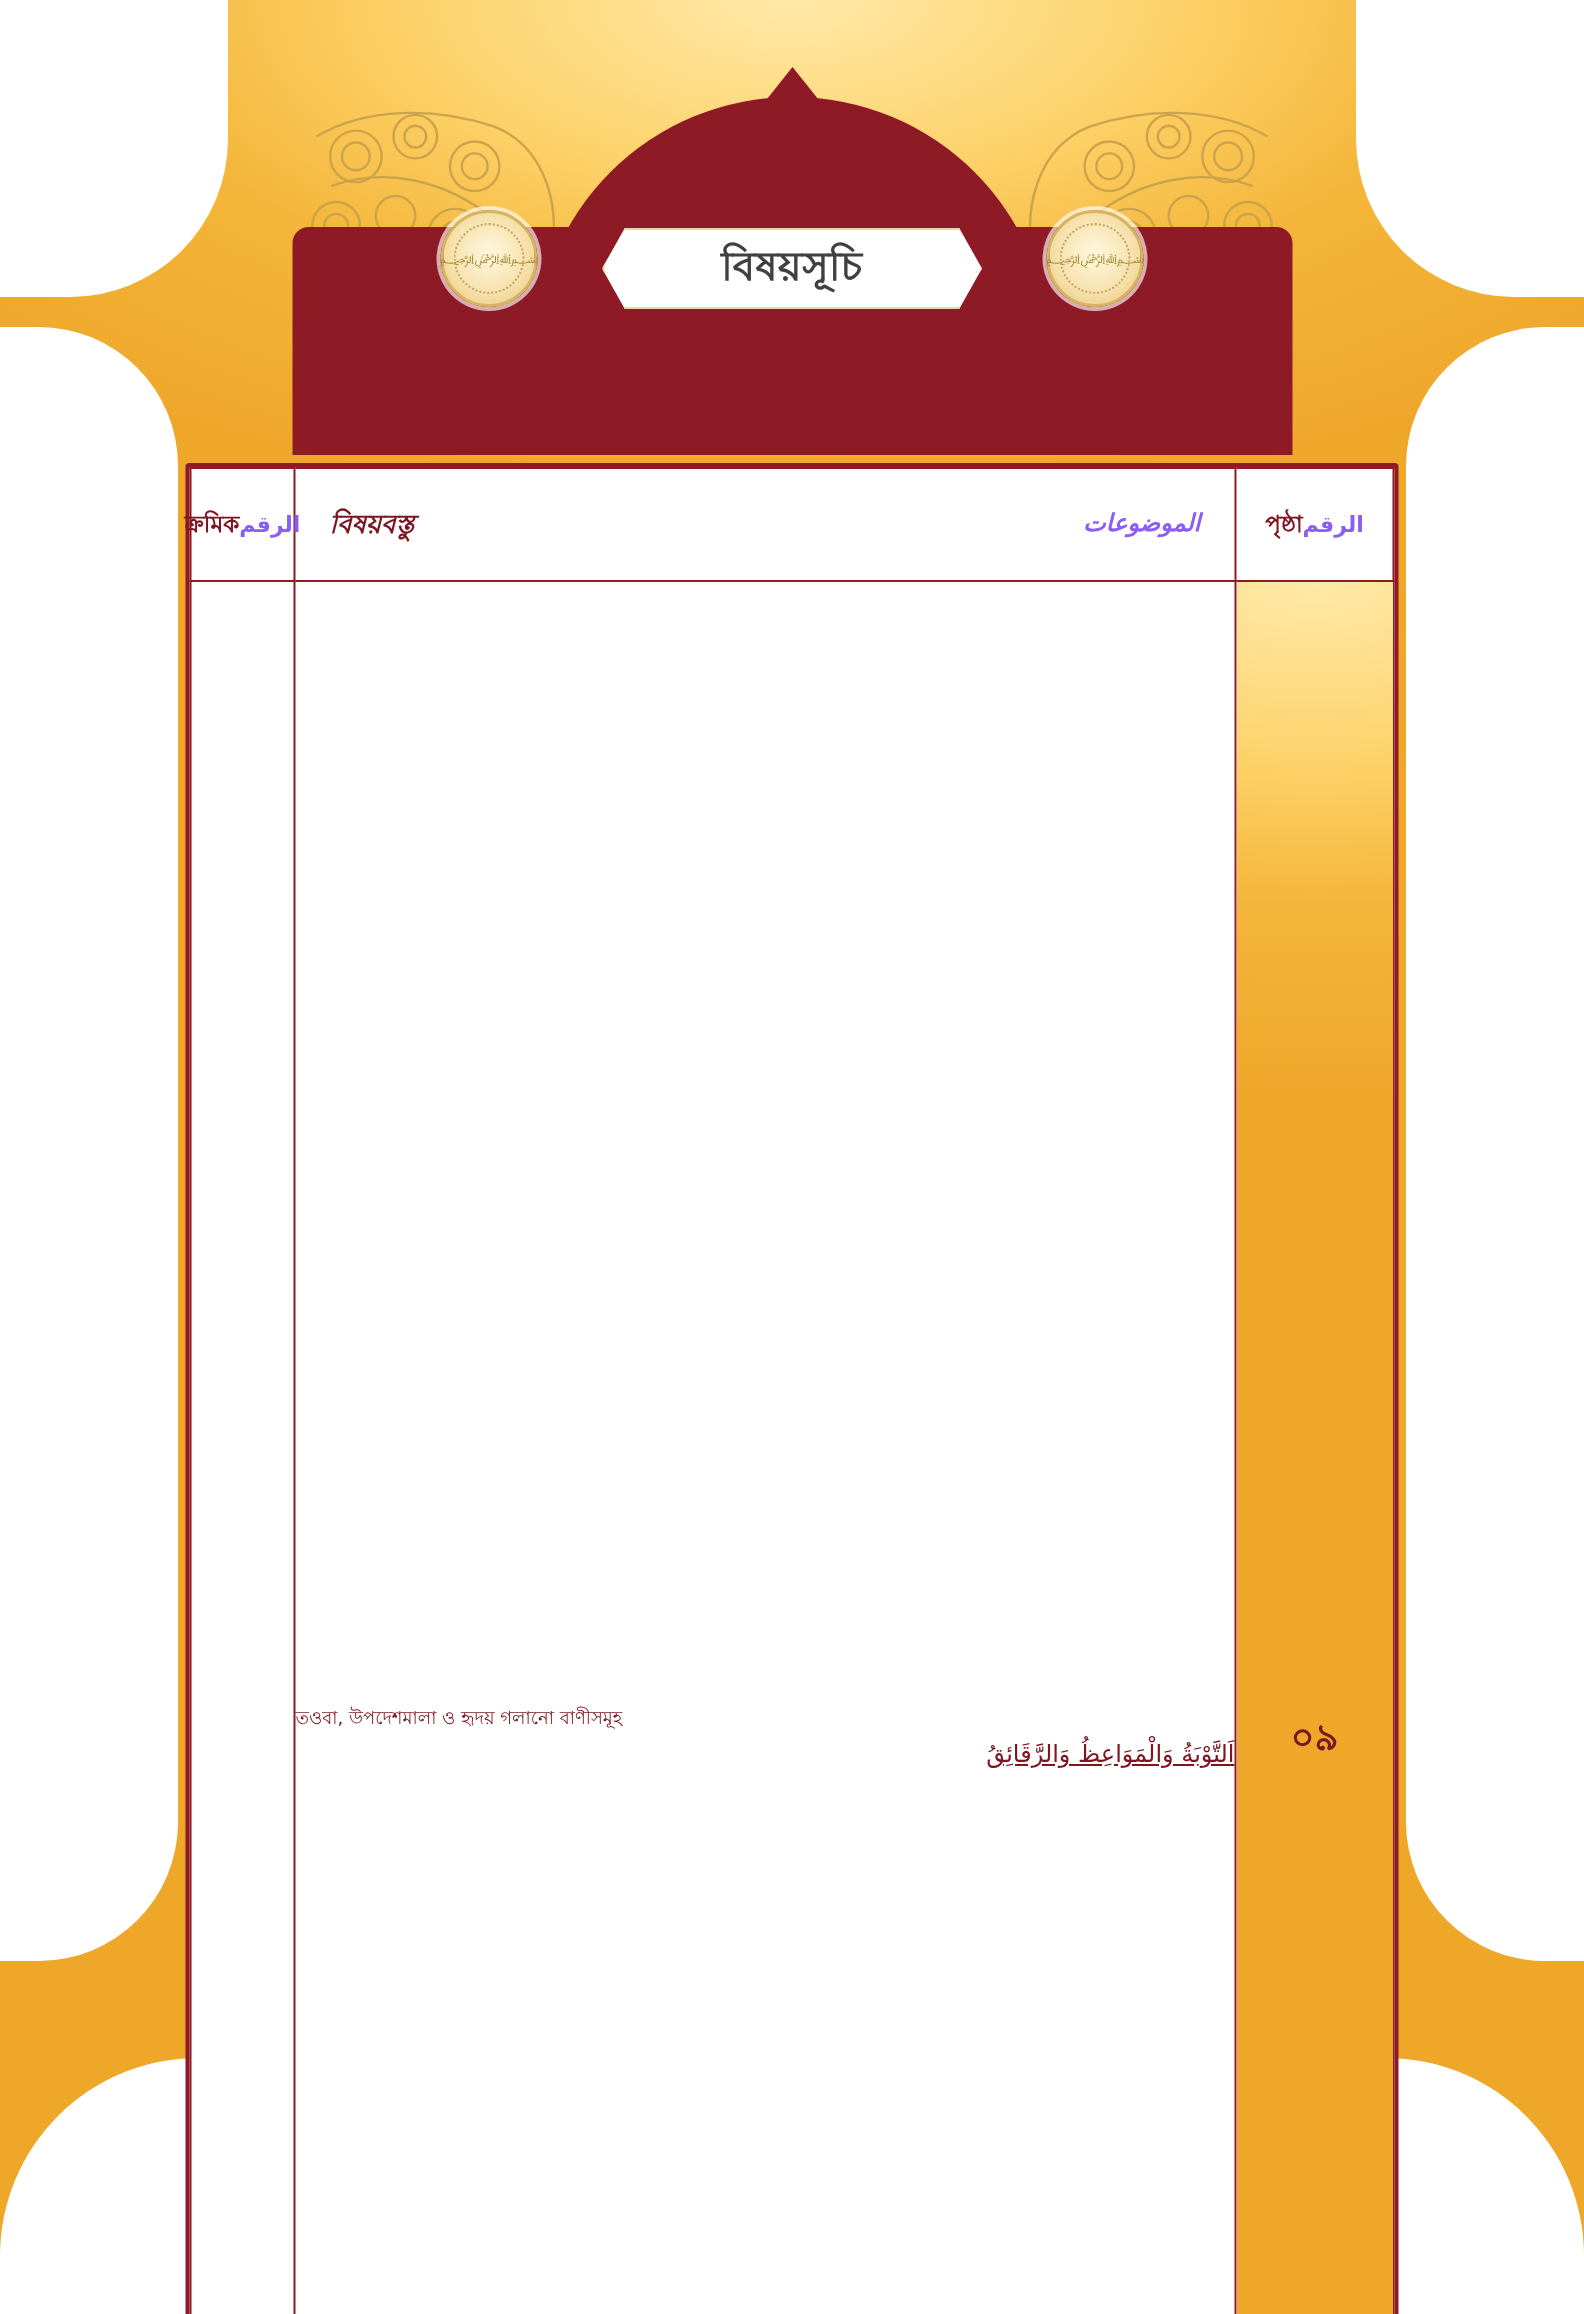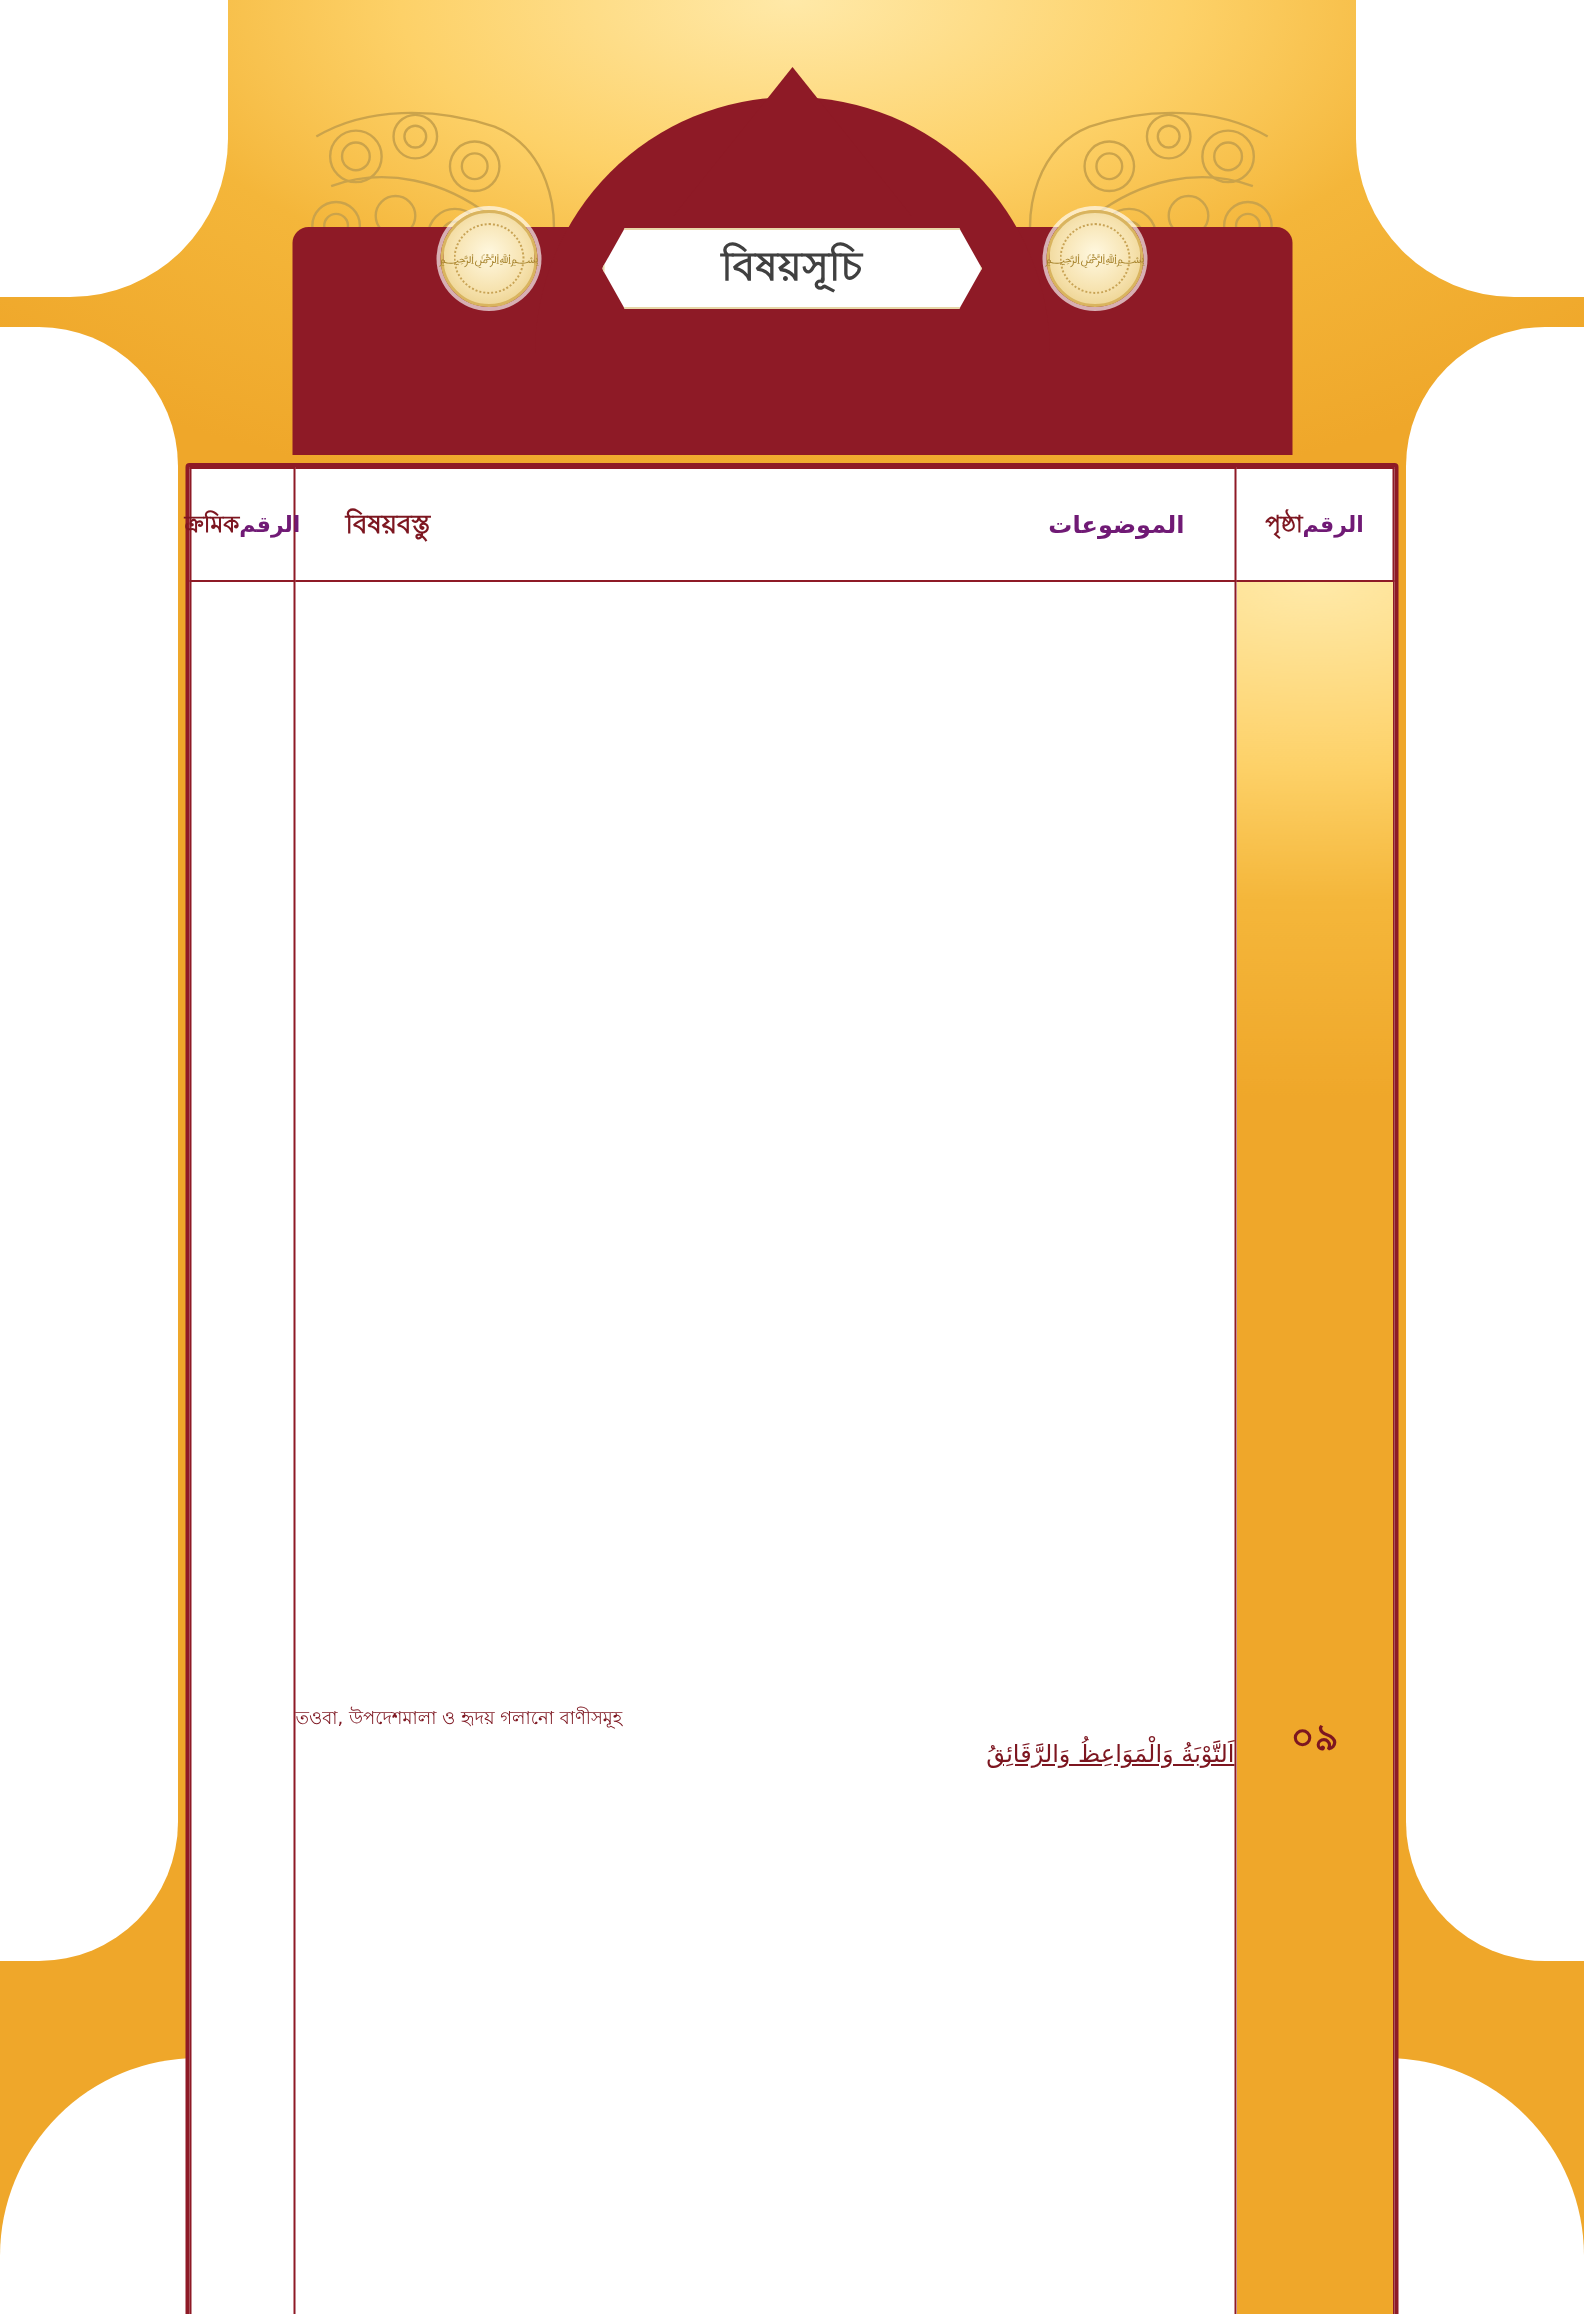--- a/index.html
+++ b/index.html
@@ -199,28 +199,29 @@
   }
   .head-bn {
     font-family: "DejaVu Sans", sans-serif;
     font-size: 23px;
     font-weight: bold;
     color: #7d1620;
   }
   .head-ar {
     font-family: "DejaVu Sans", sans-serif;
     font-size: 22px;
-    color: #701a75;
+    color: #8b5cf6;
     direction: rtl;
   }
   .head-subject {
     display: flex;
-    align-items: center;
+    align-items: flex-start;
     justify-content: space-between;
-    padding: 0 50px;
+    padding: 0 34px;
+    font-style: italic;
   }
   .head-subject .head-bn { font-size: 26px; }
   .head-subject .head-ar { font-size: 24px; }
 
   tbody td.num,
   tbody td.page {
     text-align: center;
     font-family: "DejaVu Sans", sans-serif;
     color: #7d1620;
   }

